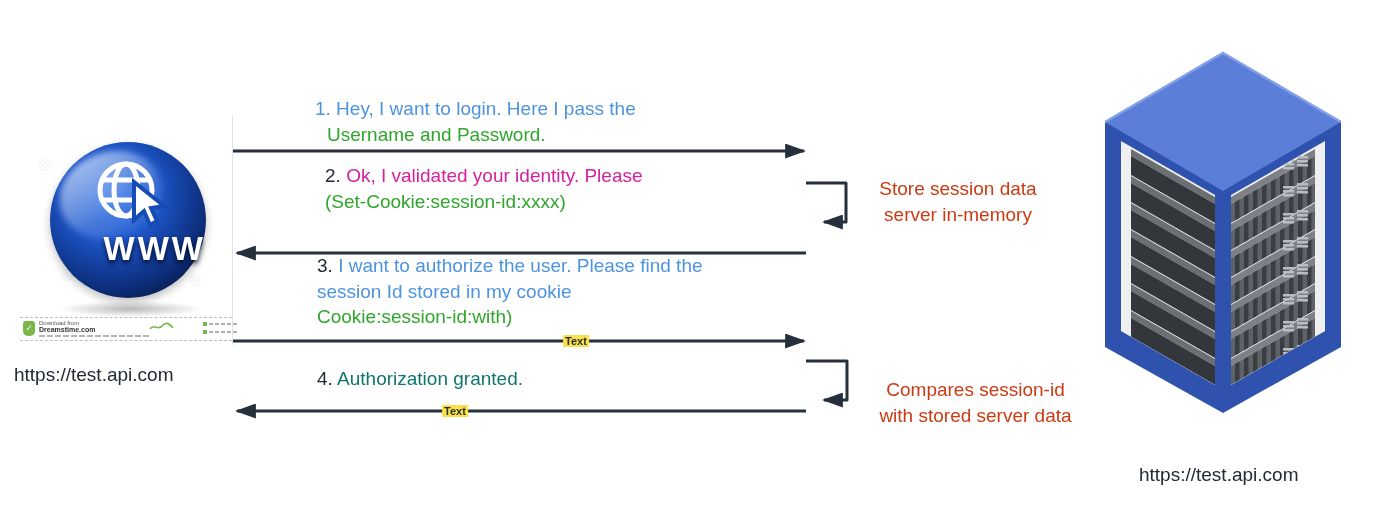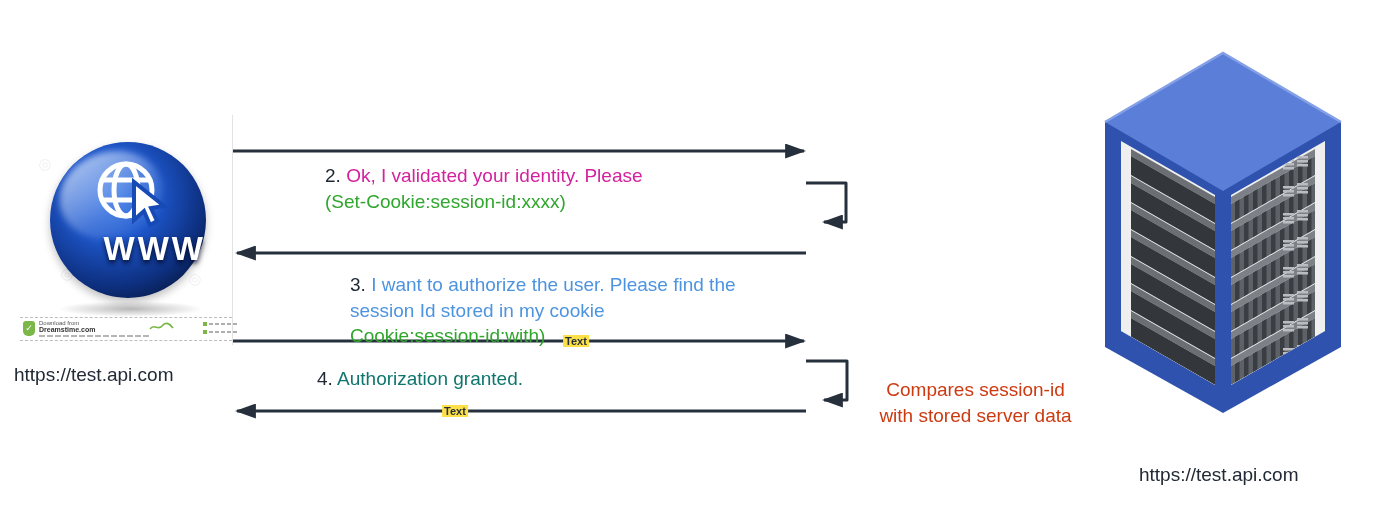--- a/index.html
+++ b/index.html
@@ -122,36 +122,44 @@
       <path d="M233,341 L804,341" marker-end="url(#head)"></path>
       <path d="M806,411 L237,411" marker-end="url(#head)"></path>
       <path d="M806,183 L846,183 L846,222 L824,222" marker-end="url(#head)"></path>
       <path d="M806,361 L847,361 L847,400 L824,400" marker-end="url(#head)"></path>
     </g>
   </svg>
 
   <div class="arrow-label" style="left:576px;top:341px;">Text</div>
   <div class="arrow-label" style="left:455px;top:411px;">Text</div>
 
+  <div class="msg" style="left:315px;top:96px;">
+    <div><span style="color: rgb(77, 148, 224);">1. Hey, I want to login. Here I pass the</span></div>
+    <div class="indent"><span style="color: rgb(47, 166, 44);">Username and Password.</span></div>
+  </div>
 
   <div class="msg" style="left:325px;top:163px;">
     <div><span style="color: rgb(31, 39, 50);">2. </span><span style="color: rgb(212, 33, 158);">Ok, I validated your identity. Please</span></div>
     <div><span style="color: rgb(47, 166, 44);">(Set-Cookie:session-id:xxxx)</span></div>
   </div>
 
-  <div class="msg" style="left:317px;top:272px;margin-left:33px;">
+  <div class="msg" style="left:317px;top:253px;">
     <div><span style="color: rgb(31, 39, 50);">3. </span><span style="color: rgb(77, 148, 224);">I want to authorize the user. Please find the</span></div>
     <div><span style="color: rgb(77, 148, 224);">session Id stored in my cookie</span></div>
     <div><span style="color: rgb(47, 166, 44);">Cookie:session-id:with)</span></div>
   </div>
 
   <div class="msg" style="left:317px;top:366px;">
     <div><span style="color: rgb(31, 39, 50);">4. </span><span style="color: #0f766e;">Authorization granted.</span></div>
   </div>
 
+  <div class="annotation" style="left:858px;top:176px;width:200px;color:#cc3a12;">
+    <div>Store session data</div>
+    <div>server in-memory</div>
+  </div>
   <div class="annotation" style="left:853px;top:356px;width:245px;color:#cc3a12;margin-top:21px;">
     <div>Compares session-id</div>
     <div>with stored server data</div>
   </div>
 
   <svg class="server-svg" width="240" height="368" viewBox="0 0 240 368">
     <defs>
       <clipPath id="clipL">
           <polygon points="18,94 112,148 112,338 18,284"></polygon>
         </clipPath>

